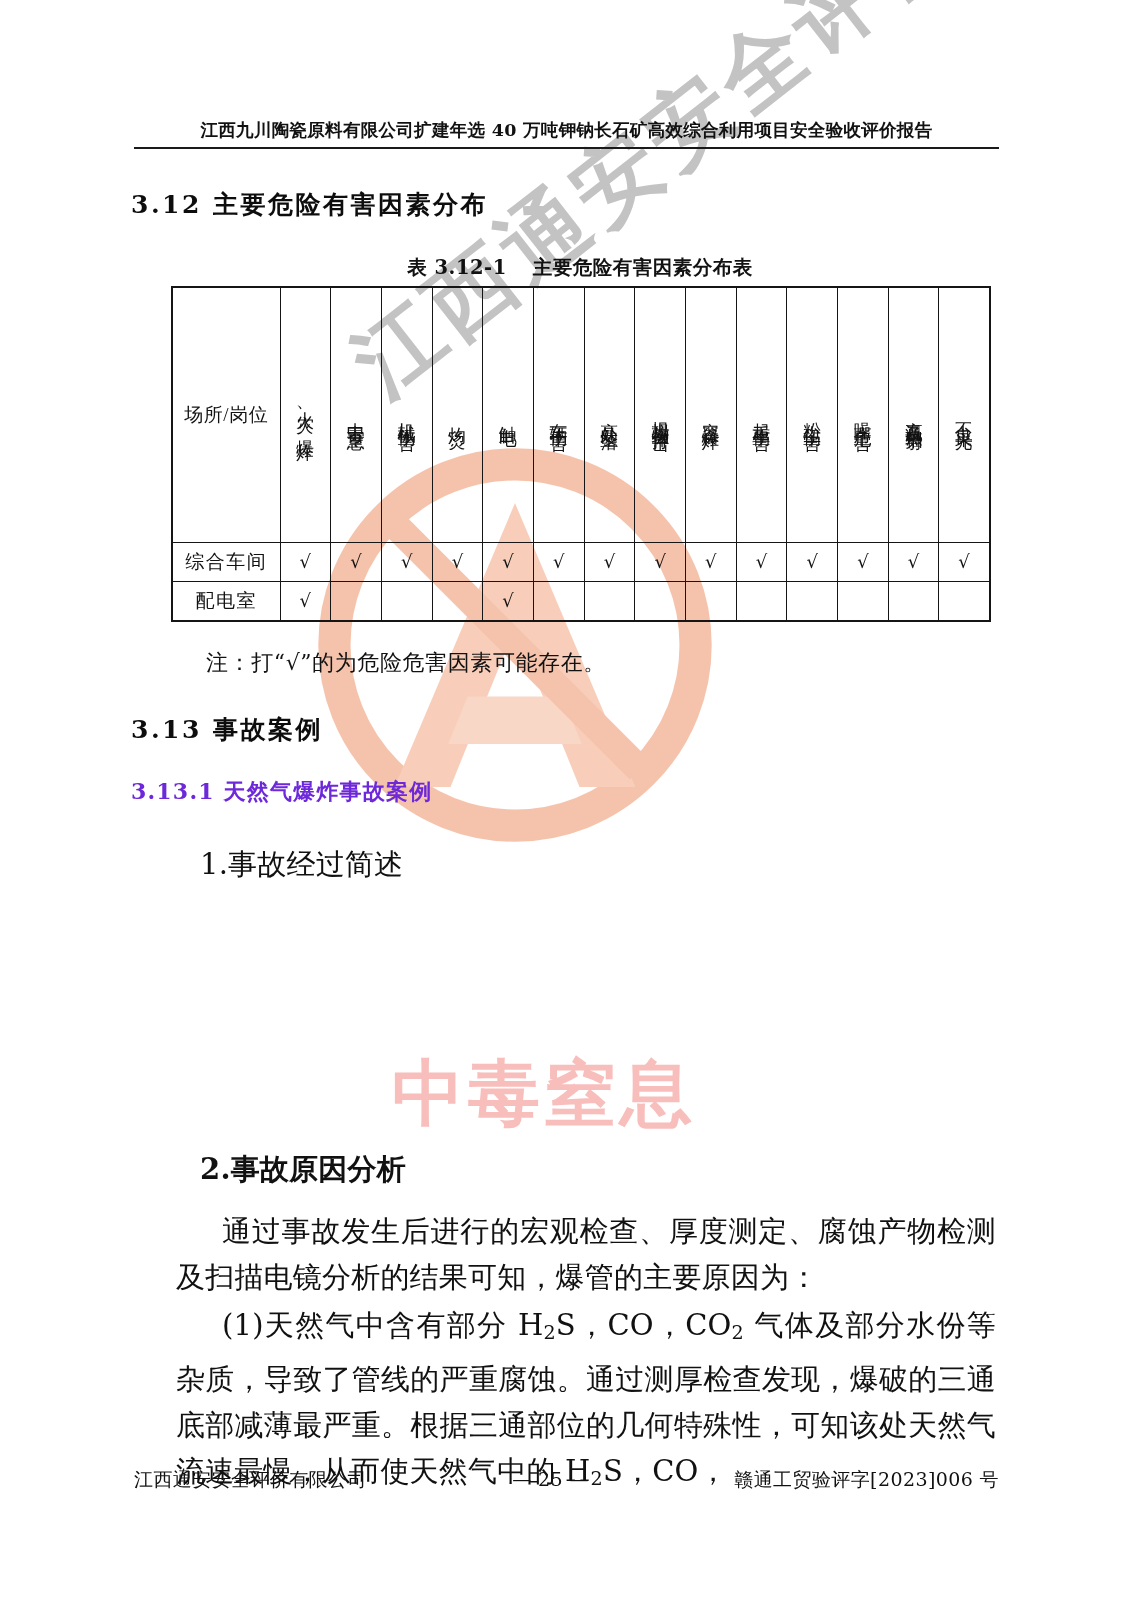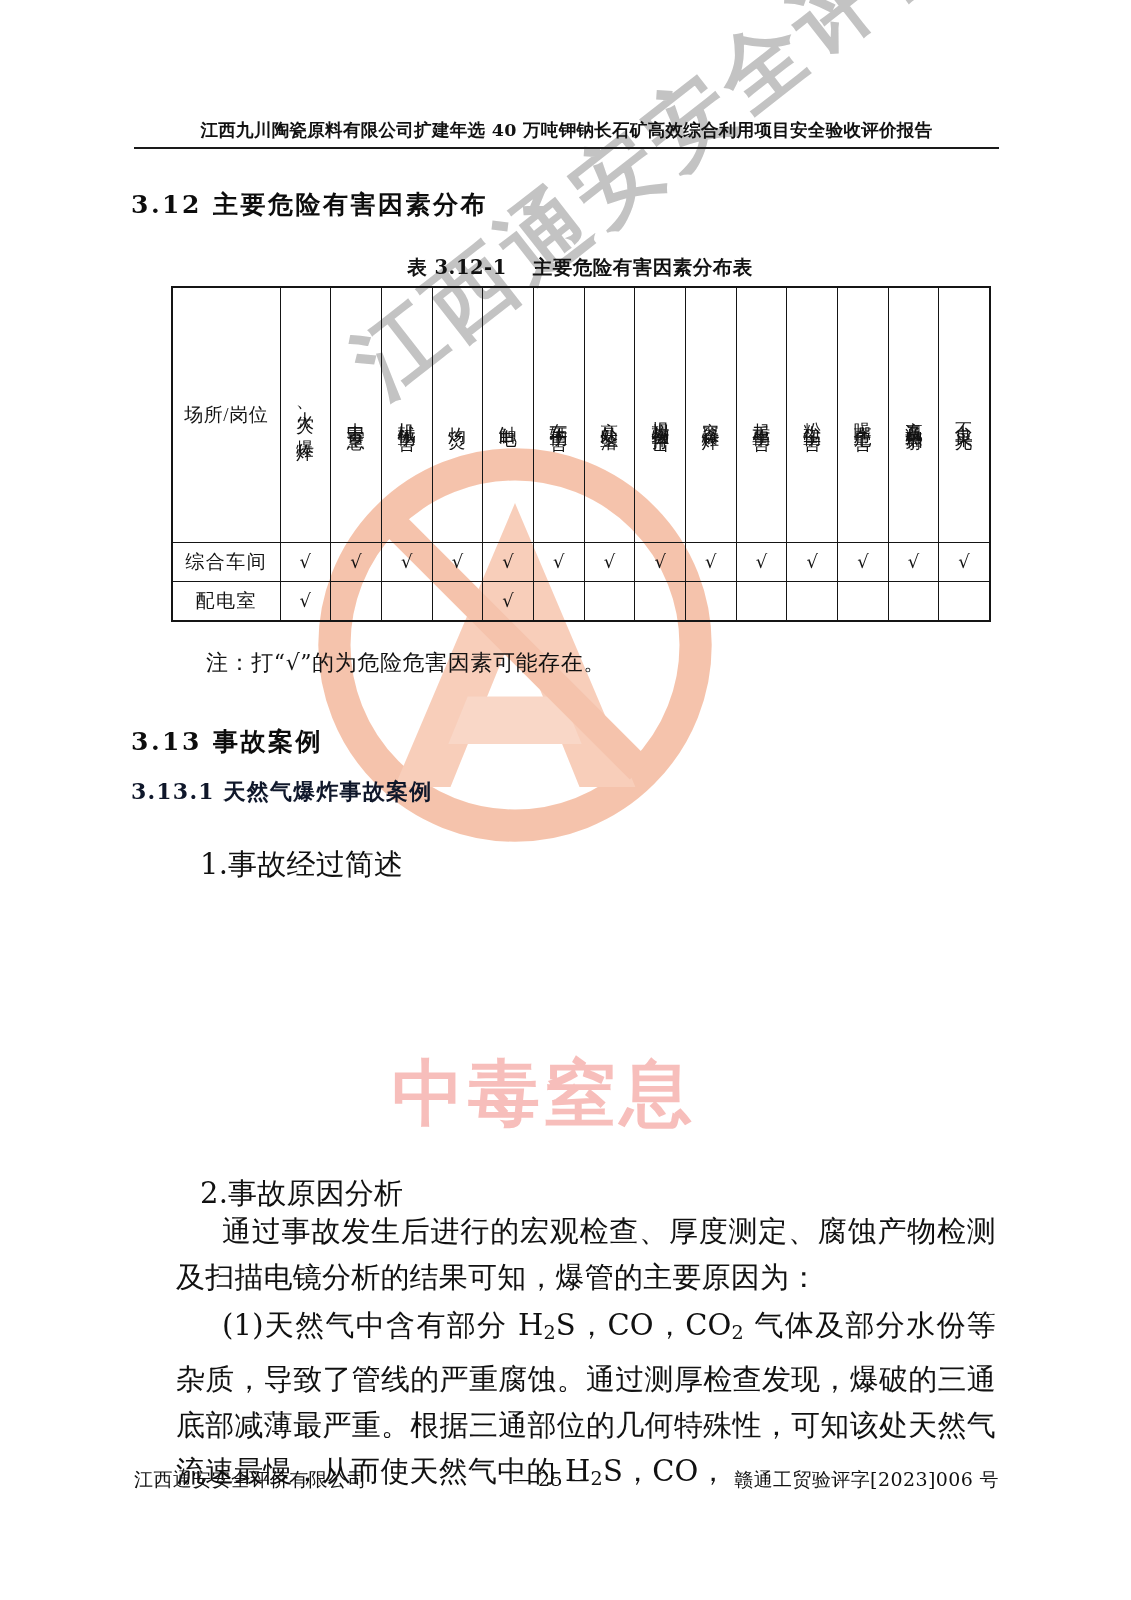--- a/index.html
+++ b/index.html
@@ -102,25 +102,25 @@
     color: #0d0d0d;
     white-space: nowrap;
   }
   h3.subsec {
     position: absolute;
     margin: 0;
     font-family: "DejaVu Serif", "Liberation Serif", serif;
     font-weight: 700;
     font-size: 22px;
     letter-spacing: 1.2px;
-    color: #0f172a;
+    color: #6d28d9;
     white-space: nowrap;
   }
   #heading-312 { left: 131px; top: 188px; }
-  #heading-313 { left: 131px; top: 713px; margin-top: 12px; }
+  #heading-313 { left: 131px; top: 713px; }
   #heading-3131 { left: 131px; top: 777px; }
 
   
   .tbl-caption {
     position: absolute;
     left: 170px;
     top: 254px;
     width: 820px;
     text-align: center;
     font-family: "DejaVu Serif", "Liberation Serif", serif;
@@ -212,21 +212,21 @@
     line-height: 46px;
     letter-spacing: 0.2px;
     text-align: justify;
     text-align-last: left;
     color: #111;
   }
   .para.indent1 { text-indent: 24px; }
   .para.indent2 { text-indent: 46px; }
   #p-1 { position: absolute; left: 176px; top: 841px; width: 820px; }
   #p-2 { position: absolute; left: 176px; top: 884px; width: 820px; }
-  #p-3 { position: absolute; left: 176px; top: 1170px; width: 820px; }
+  #p-3 { position: absolute; left: 176px; top: 1146px; width: 820px; font-weight: bold; }
   #p-4 { position: absolute; left: 176px; top: 1208px; width: 820px; }
   #p-5 { position: absolute; left: 176px; top: 1302px; width: 820px; }
 
   sub {
     font-size: 0.66em;
     vertical-align: -0.22em;
   }
   .lat { font-family: "DejaVu Serif", "Liberation Serif", serif; }
 
   

